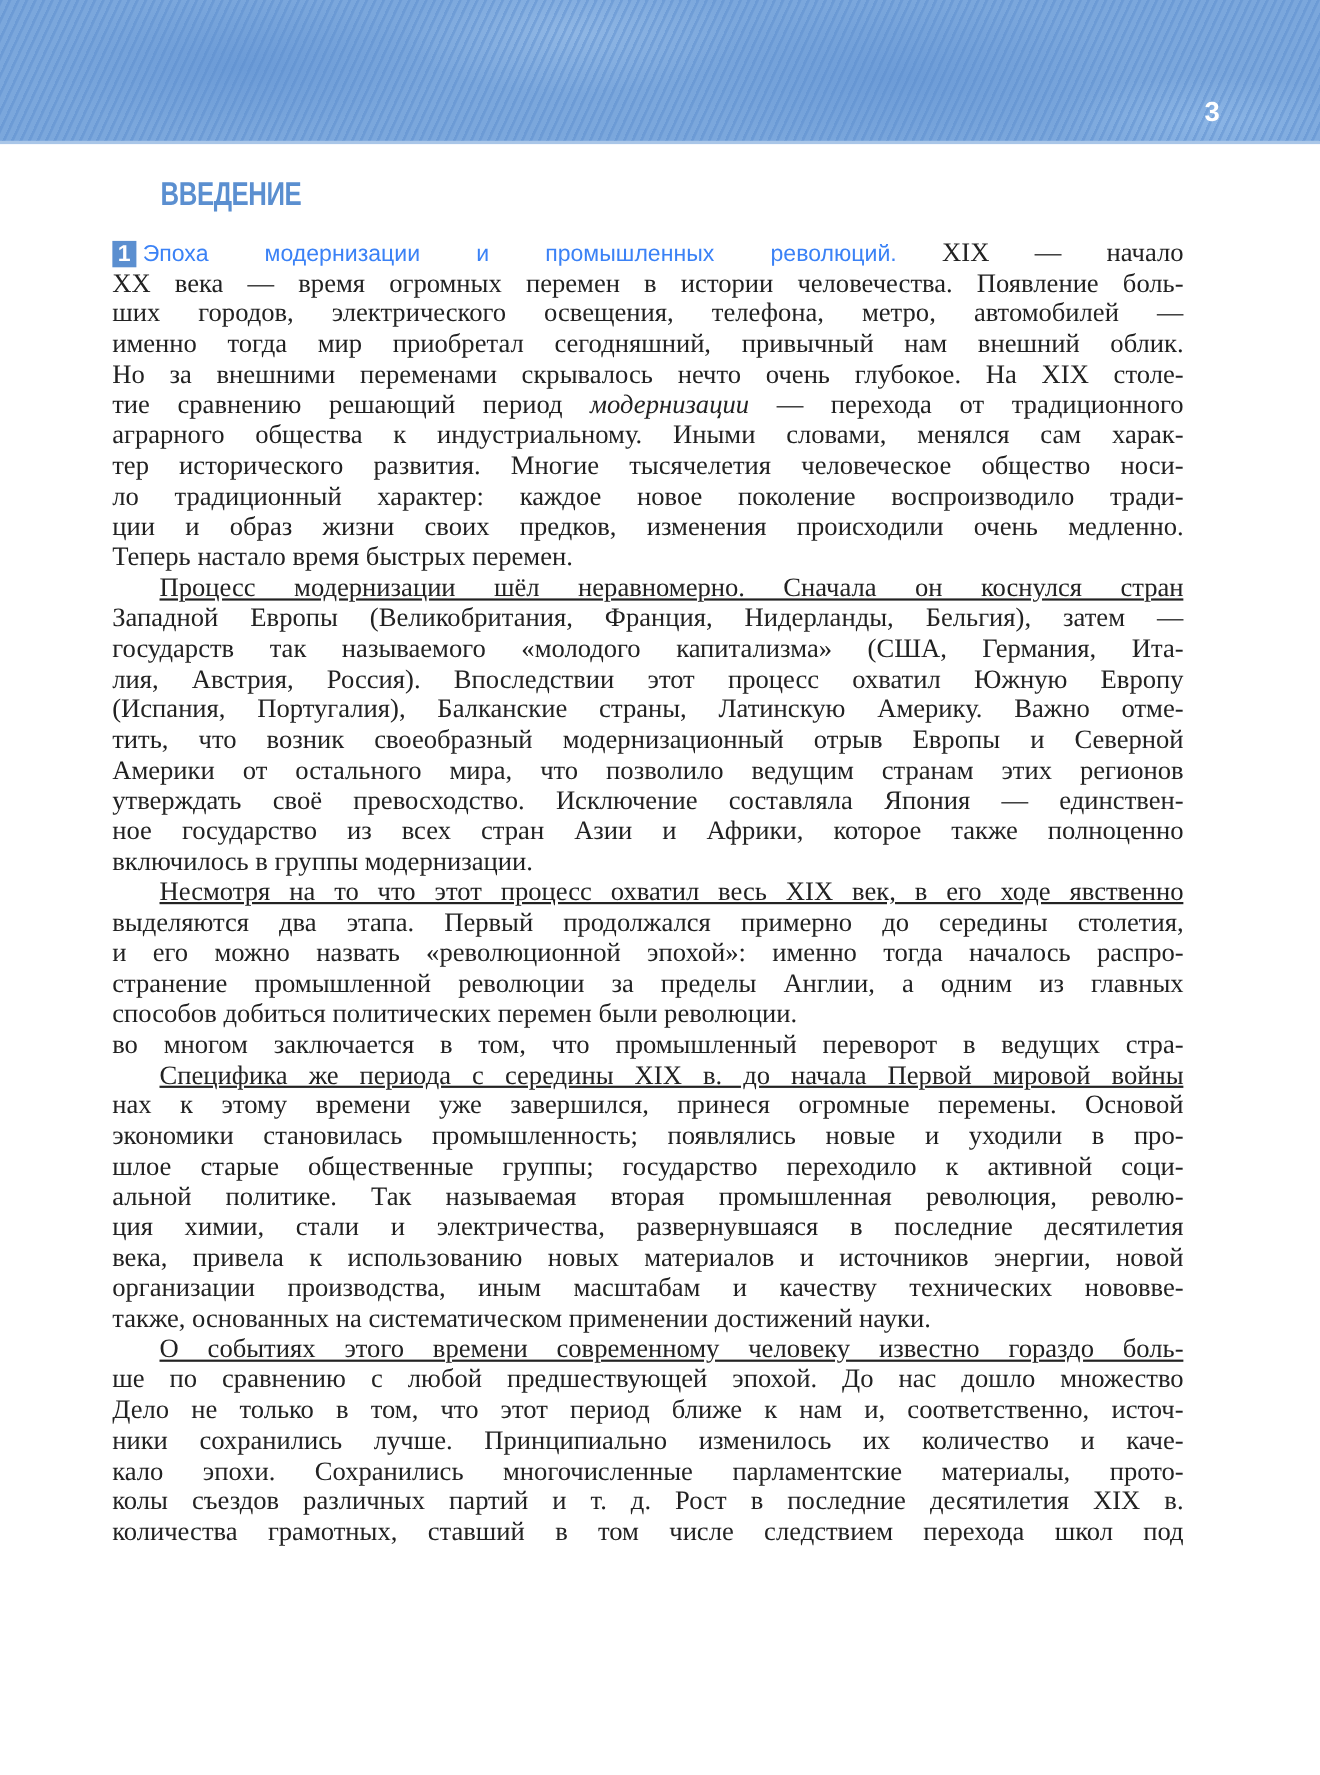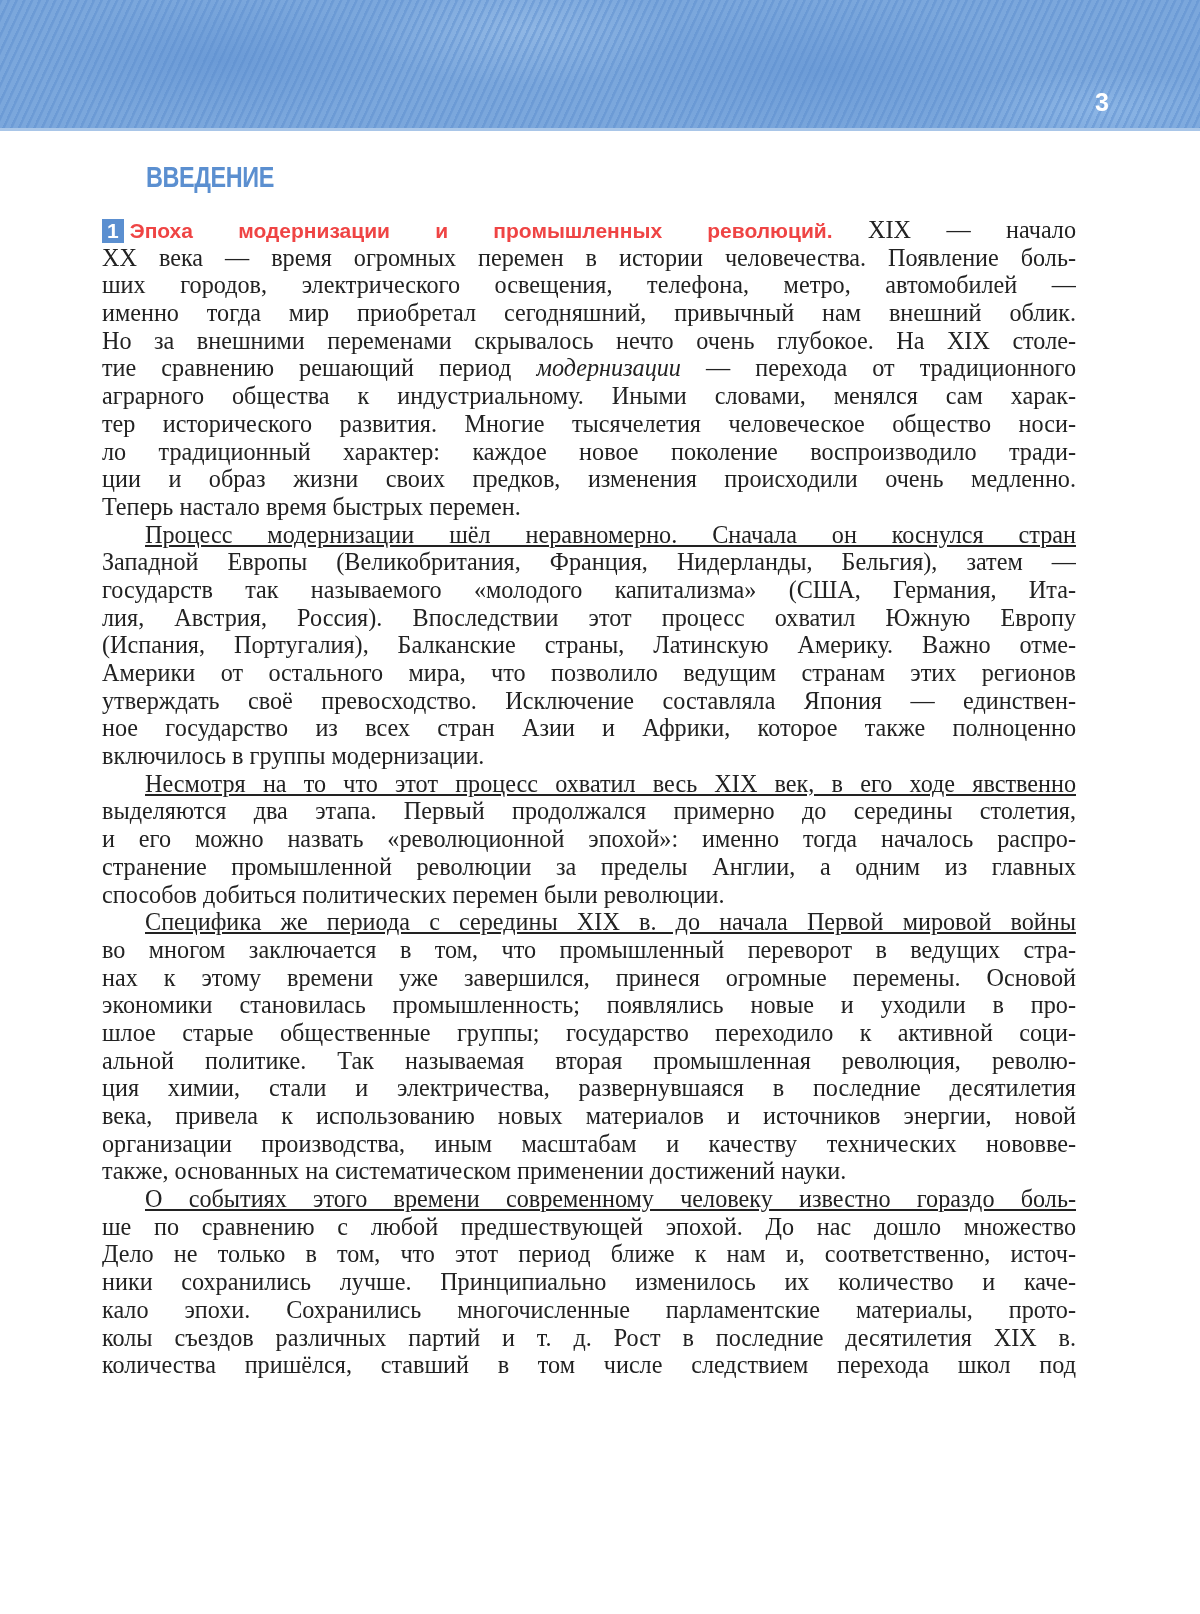--- a/index.html
+++ b/index.html
@@ -78,23 +78,23 @@
     color: #ffffff;
     font-family: "Liberation Sans", "DejaVu Sans", sans-serif;
     font-weight: bold;
     font-size: 21px;
     line-height: 24px;
     padding: 0 5px;
     margin-right: 6px;
   }
   .section-title {
     font-family: "Liberation Sans", "DejaVu Sans", sans-serif;
-    font-weight: bold;
+    font-weight: normal;
     font-size: 21px;
-    color: #ef4444;
+    color: #3b82f6;
     word-spacing: 10px;
   }
   em { font-style: italic; margin-top: 24px; }
 </style>
 </head>
 <body>
 
 <div class="banner"></div>
 <div class="banner-edge"></div>
 <div class="page-number">3</div>
@@ -116,49 +116,50 @@
     <div class="line">ции и образ жизни своих предков, изменения происходили очень медленно.</div>
     <div class="line last">Теперь настало время быстрых перемен.</div>
   </div>
 
   <div>
     <div class="line indent">Процесс модернизации шёл неравномерно. Сначала он коснулся стран</div>
     <div class="line">Западной Европы (Великобритания, Франция, Нидерланды, Бельгия), затем —</div>
     <div class="line">государств так называемого «молодого капитализма» (США, Германия, Ита-</div>
     <div class="line">лия, Австрия, Россия). Впоследствии этот процесс охватил Южную Европу</div>
     <div class="line">(Испания, Португалия), Балканские страны, Латинскую Америку. Важно отме-</div>
+    <div class="line">тить, что возник своеобразный модернизационный отрыв Европы и Северной</div>
     <div class="line">Америки от остального мира, что позволило ведущим странам этих регионов</div>
     <div class="line">утверждать своё превосходство. Исключение составляла Япония — единствен-</div>
     <div class="line">ное государство из всех стран Азии и Африки, которое также полноценно</div>
     <div class="line last">включилось в группы модернизации.</div>
   </div>
 
   <div>
     <div class="line indent">Несмотря на то что этот процесс охватил весь XIX век, в его ходе явственно</div>
     <div class="line">выделяются два этапа. Первый продолжался примерно до середины столетия,</div>
     <div class="line">и его можно назвать «революционной эпохой»: именно тогда началось распро-</div>
     <div class="line">странение промышленной революции за пределы Англии, а одним из главных</div>
     <div class="line last">способов добиться политических перемен были революции.</div>
   </div>
 
   <div>
+    <div class="line">во многом заключается в том, что промышленный переворот в ведущих стра-</div>
     <div class="line indent">Специфика же периода с середины XIX в. до начала Первой мировой войны</div>
-    <div class="line">во многом заключается в том, что промышленный переворот в ведущих стра-</div>
     <div class="line">нах к этому времени уже завершился, принеся огромные перемены. Основой</div>
     <div class="line">экономики становилась промышленность; появлялись новые и уходили в про-</div>
     <div class="line">шлое старые общественные группы; государство переходило к активной соци-</div>
     <div class="line">альной политике. Так называемая вторая промышленная революция, револю-</div>
     <div class="line">ция химии, стали и электричества, развернувшаяся в последние десятилетия</div>
     <div class="line">века, привела к использованию новых материалов и источников энергии, новой</div>
     <div class="line">организации производства, иным масштабам и качеству технических нововве-</div>
     <div class="line last">также, основанных на систематическом применении достижений науки.</div>
   </div>
 
   <div>
     <div class="line indent">О событиях этого времени современному человеку известно гораздо боль-</div>
     <div class="line">ше по сравнению с любой предшествующей эпохой. До нас дошло множество</div>
     <div class="line">Дело не только в том, что этот период ближе к нам и, соответственно, источ-</div>
     <div class="line">ники сохранились лучше. Принципиально изменилось их количество и каче-</div>
     <div class="line">кало эпохи. Сохранились многочисленные парламентские материалы, прото-</div>
     <div class="line">колы съездов различных партий и т. д. Рост в последние десятилетия XIX в.</div>
-    <div class="line">количества пришёлся, ставший в том числе следствием перехода школ под</div>
+    <div class="line">количества грамотных, ставший в том числе следствием перехода школ под</div>
   </div>
 </div>
 
 </body></html>

